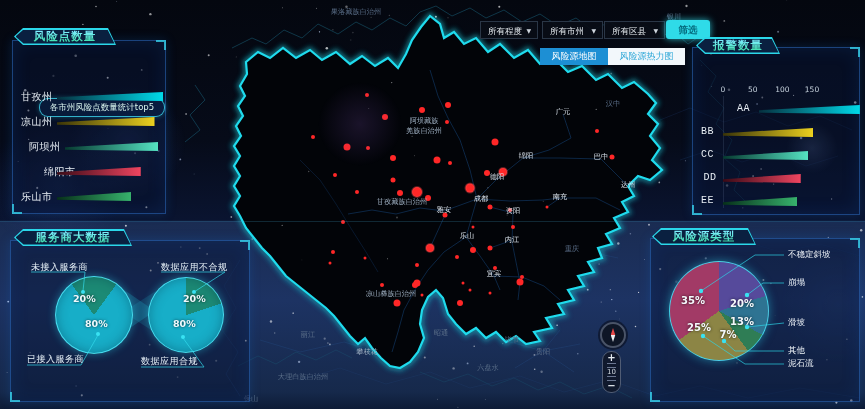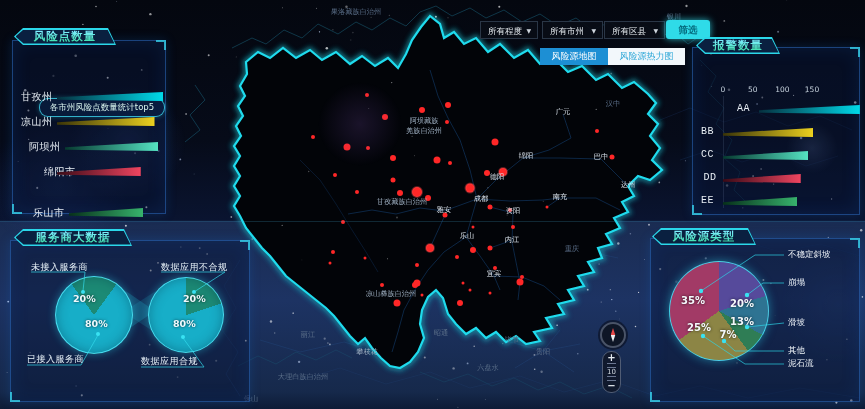--- a/index.html
+++ b/index.html
@@ -451,21 +451,21 @@
           <div class="bbar" style="left: 36px; width: 97.52px; background: linear-gradient(90deg, rgb(58, 52, 8), rgb(236, 209, 31));"></div>
         </div>
         <div class="brow" style="left: 16px; top: 96px; width: 150px;">
           <span class="blabel" style="width: 36px;">阿坝州</span>
           <div class="bbar" style="left: 36px; width: 93.28px; background: linear-gradient(90deg, rgb(7, 58, 48), rgb(85, 226, 194));"></div>
         </div>
         <div class="brow" style="left: 8px; top: 121px; width: 150px;">
           <span class="blabel" style="width: 36px; padding-left: 23px;">绵阳市</span>
           <div class="bbar" style="left: 36px; width: 83.74px; background: linear-gradient(90deg, rgb(58, 10, 22), rgb(239, 69, 96));"></div>
         </div>
-        <div class="brow" style="left: 20px; top: 146px; width: 150px; margin-top: 16px;">
+        <div class="brow" style="left: 8px; top: 146px; width: 150px;">
           <span class="blabel" style="width: 36px;">乐山市</span>
           <div class="bbar" style="left: 36px; width: 74.2px; background: linear-gradient(90deg, rgb(7, 48, 26), rgb(55, 178, 108));"></div>
         </div>
       </div>
   </div>
   <div class="banner" id="banner-risk-points">
     <div class="bshape"></div>
     <div class="binner"></div>
     <div class="btxt">风险点数量</div>
   </div>

